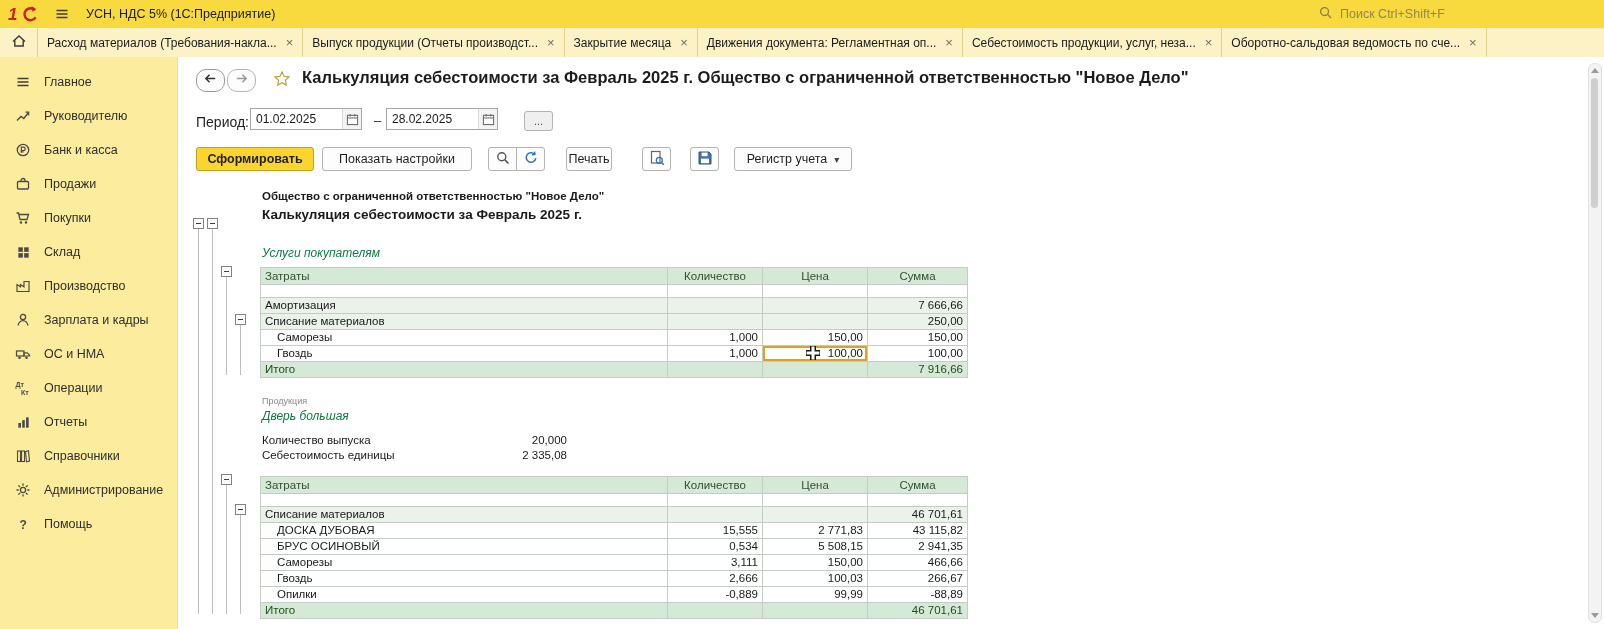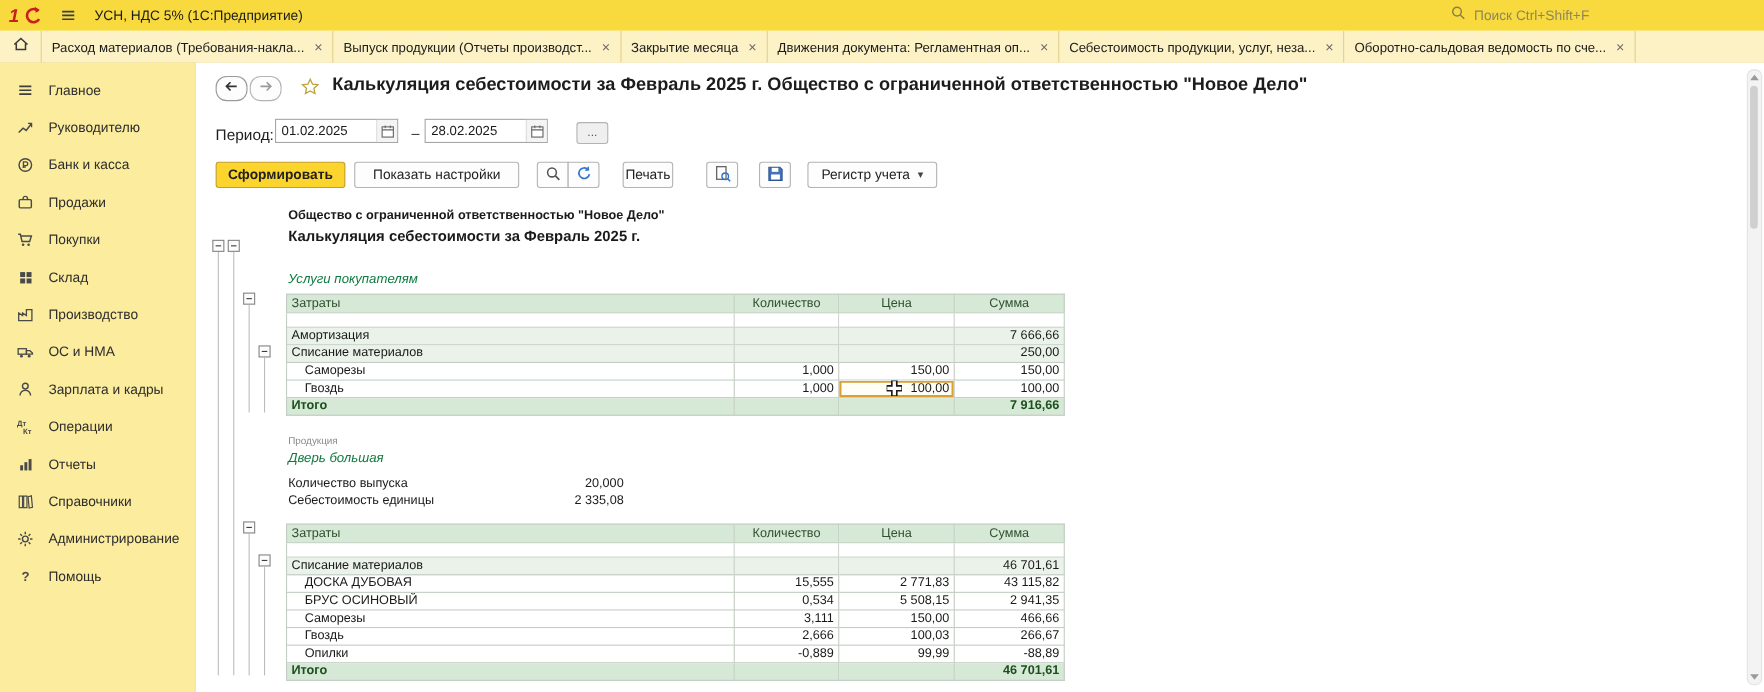--- a/index.html
+++ b/index.html
@@ -86,21 +86,21 @@
   .tc{border-right:1px solid #c3cdc3;border-bottom:1px solid #c3cdc3;box-sizing:border-box;overflow:hidden;white-space:nowrap;}
   .trow .tc:first-child{border-left:1px solid #c3cdc3;}
   .thead .tc{border-top:1px solid #c3cdc3;background:#d6e8d6;color:#30502f;height:18px;line-height:17px;text-align:center;}
   .thead .tc.col0{text-align:left;padding-left:4px;}
   .tempty .tc{height:13px;background:#fff;}
   .group .tc,.detail .tc,.total .tc{height:16px;line-height:15px;}
   .tc.name{padding-left:4px;}
   .detail .tc.name{padding-left:16px;}
   .tc.num{text-align:right;padding-right:4px;}
   .group .tc{background:#eaf2ea;}
-  .total .tc{background:#d6e8d6;font-weight:700;color:#1c4f1c;}
+  .total .tc{background:#d6e8d6;font-weight:400;color:#1c4f1c;}
   .tc.sel{box-shadow:inset 0 0 0 2px #dd9f2f;background:#fffef7;}
   .cellcursor{position:absolute;left:626px;top:166px;width:18px;height:18px;pointer-events:none;}
 
   
   .vscroll{position:absolute;right:2px;top:6px;bottom:6px;width:12px;background:#f3f3f3;border:1px solid #e2e2e2;border-radius:6px;}
   .varrow{position:absolute;left:2px;width:0;height:0;border-left:4px solid transparent;border-right:4px solid transparent;}
   .vup{top:4px;border-bottom:5px solid #9a9a9a;}
   .vdn{bottom:4px;border-top:5px solid #9a9a9a;}
   .vthumb{position:absolute;left:1.5px;top:14px;width:7px;height:130px;background:#cfcfcf;border-radius:4px;}
 </style>
@@ -226,36 +226,36 @@
           <span class="sbicon">
             <svg viewBox="0 0 16 16" width="16" height="16">
               <path d="M2 13.5V6.5l3.5 2.3V6.5L9 8.8V3.5h5v10z" stroke="#4a4a4a" stroke-width="1.2" fill="none"></path>
             </svg>
           </span>
           <span class="sblabel">Производство</span>
         </div>
         <div class="sbitem">
           <span class="sbicon">
             <svg viewBox="0 0 16 16" width="16" height="16">
+              <circle cx="8" cy="5" r="2.6" stroke="#4a4a4a" stroke-width="1.3" fill="none"></circle>
+              <path d="M3.2 13.5a4.8 4.8 0 0 1 9.6 0" stroke="#4a4a4a" stroke-width="1.3" fill="none"></path>
+            </svg>
+          </span>
+          <span class="sblabel">Зарплата и кадры</span>
+        </div>
+        <div class="sbitem">
+          <span class="sbicon">
+            <svg viewBox="0 0 16 16" width="16" height="16">
               <rect x="1.5" y="5" width="7.5" height="5" stroke="#4a4a4a" stroke-width="1.2" fill="none"></rect>
               <path d="M9 6.8h3.2L14.5 9v1H9z" stroke="#4a4a4a" stroke-width="1.2" fill="none"></path>
               <circle cx="4.5" cy="11.8" r="1.3" fill="#4a4a4a"></circle>
               <circle cx="11.5" cy="11.8" r="1.3" fill="#4a4a4a"></circle>
             </svg>
           </span>
           <span class="sblabel">ОС и НМА</span>
-        </div>
-        <div class="sbitem">
-          <span class="sbicon">
-            <svg viewBox="0 0 16 16" width="16" height="16">
-              <circle cx="8" cy="5" r="2.6" stroke="#4a4a4a" stroke-width="1.3" fill="none"></circle>
-              <path d="M3.2 13.5a4.8 4.8 0 0 1 9.6 0" stroke="#4a4a4a" stroke-width="1.3" fill="none"></path>
-            </svg>
-          </span>
-          <span class="sblabel">Зарплата и кадры</span>
         </div>
         <div class="sbitem">
           <span class="sbicon">
             <svg viewBox="0 0 16 16" width="16" height="16">
               <text x="0.5" y="7" font-size="7" font-weight="bold" fill="#4a4a4a">Дт</text>
               <text x="6" y="14.5" font-size="7" font-weight="bold" fill="#4a4a4a">Кт</text>
             </svg>
           </span>
           <span class="sblabel">Операции</span>
         </div>

